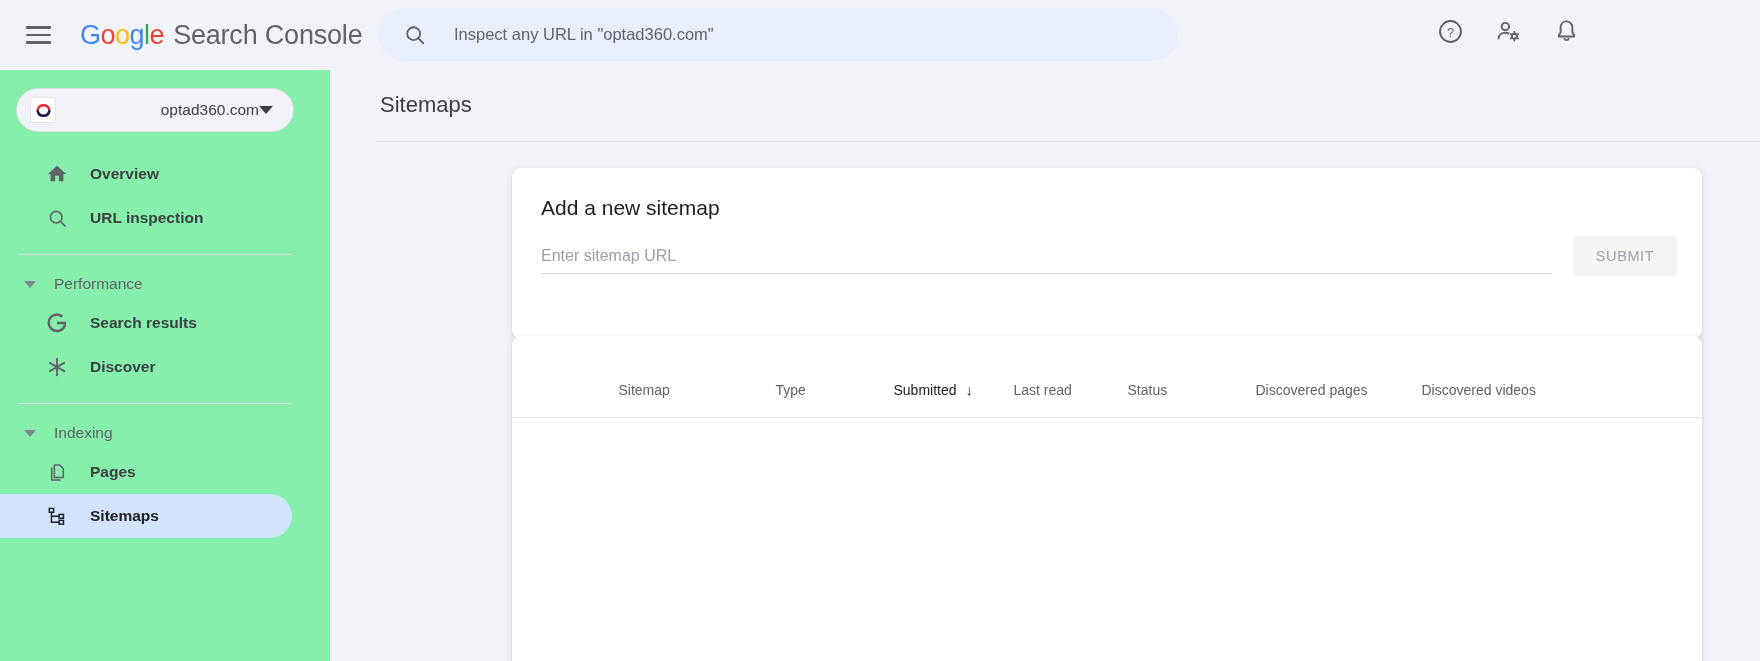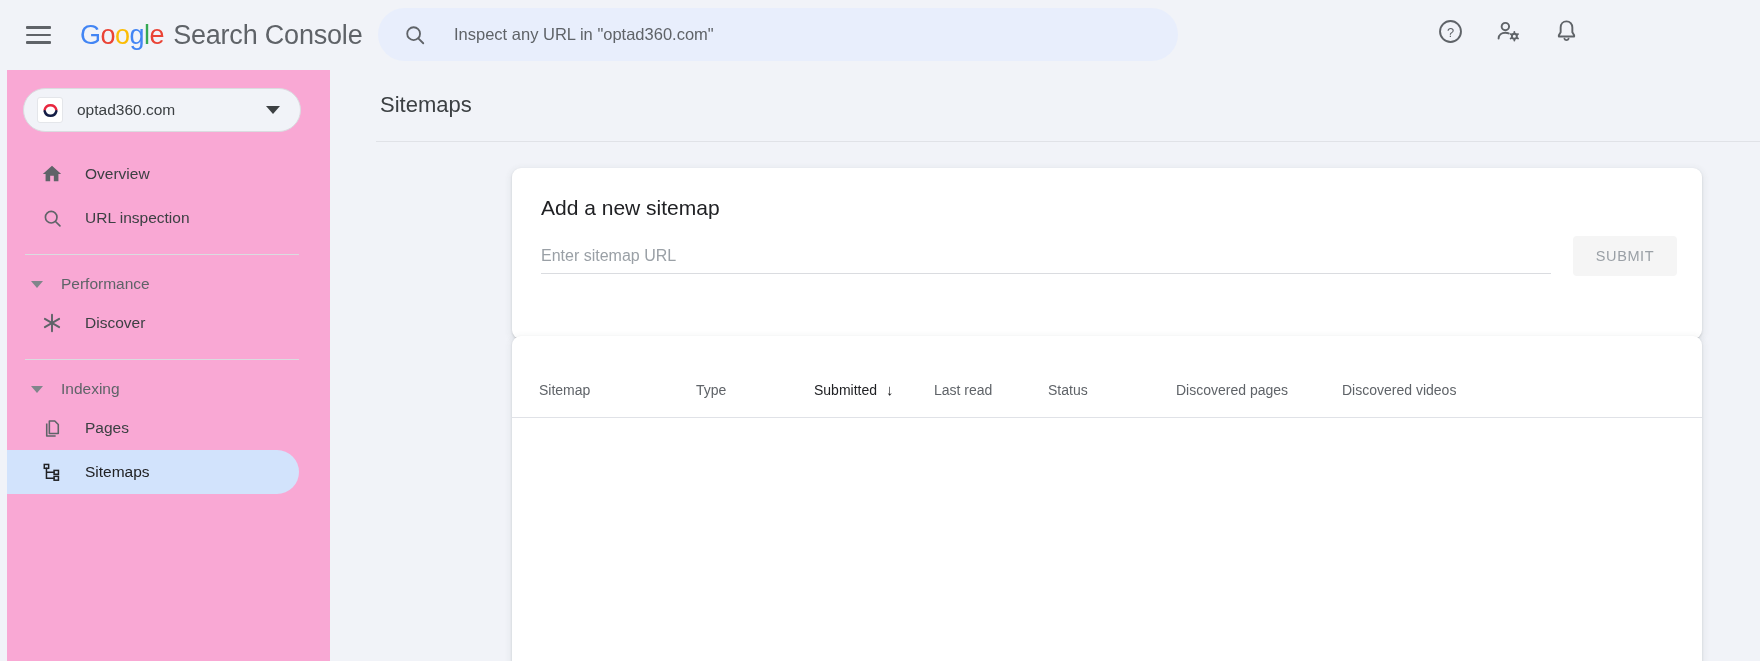--- a/index.html
+++ b/index.html
@@ -48,22 +48,22 @@
     position: absolute; right: 20px; top: 9px;
     display: flex; align-items: center; gap: 14px;
   }
   .topicon {
     width: 44px; height: 44px; border-radius: 50%;
     display: flex; align-items: center; justify-content: center; cursor: pointer;
   }
 
   
   .sidebar {
-    position: absolute; left: 7px; top: 70px; width: 330px; height: 591px;
-    background: #f9a8d4; padding-top: 18px;
+    position: absolute; left: 0; top: 70px; width: 330px; height: 591px;
+    background: #86efac; padding-top: 18px; text-align: right;
   }
   .property-selector {
     margin: 0 18px 0 16px; height: 44px; width: 278px;
     border: 1px solid #dadce0; border-radius: 22px;
     display: flex; align-items: center; background: #f1f3f8; cursor: pointer;
   }
   .favicon {
     width: 26px; height: 26px; margin-left: 13px; background: #ffffff;
     border: 1px solid #e4e6ea; border-radius: 3px;
     display: flex; align-items: center; justify-content: center;
@@ -74,21 +74,21 @@
   .caret-down {
     width: 0; height: 0; margin-right: 20px;
     border-left: 7px solid transparent; border-right: 7px solid transparent;
     border-top: 8px solid #3c4043;
   }
 
   .navlist { margin-top: 20px; }
   .navitem {
     height: 44px; display: flex; align-items: center;
     margin-right: 38px; border-radius: 0 22px 22px 0;
-    cursor: pointer; padding-left: 4px;
+    cursor: pointer; padding-left: 16px; font-weight: bold;
   }
   .navitem.active { background: #d2e3fc; }
   .navicon {
     width: 24px; height: 24px; margin-left: 29px;
     display: flex; align-items: center; justify-content: center; flex: none;
   }
   .navlabel {
     margin-left: 21px; font-size: 15.5px; color: #3c4043;
   }
   .navitem.active .navlabel { color: #202124; }
@@ -158,20 +158,21 @@
   }
   .filter-icon-btn {
     width: 40px; height: 40px; display: flex; align-items: center;
     justify-content: center; cursor: pointer; border-radius: 50%;
   }
 
   .table-head {
     display: flex; align-items: center; height: 56px;
     padding: 0 21px 0 27px; margin-top: 26px;
     border-bottom: 1px solid #e0e2e7;
+    justify-content: center;
   }
   .th {
     font-size: 14px; color: #5f6368; white-space: nowrap;
   }
   .th.sorted { color: #202124; display: flex; align-items: center; }
   .th.sorted .sort-arrow { margin-left: 9px; font-size: 15px; color: #202124; }
   .col-0 { width: 157px; }
   .col-1 { width: 118px; }
   .col-2 { width: 120px; }
   .col-3 { width: 114px; }
@@ -262,20 +263,28 @@
       <span class="navlabel">URL inspection</span>
     </div>
 
     <div class="nav-divider"></div>
 
     <div class="group-header">
       <span class="group-caret"></span>
       <span class="group-label">Performance</span>
     </div>
 
+    <div class="navitem">
+      <span class="navicon">
+        <svg width="22" height="22" viewBox="0 0 24 24">
+          <path fill="#5f6368" d="M12.1 3.1A8.9 8.9 0 1 0 20.8 14h-8.7v-3h11.5c.1.6.1 1.2.1 1.8 0 6.6-4.4 11.3-11.6 11.3A11.9 11.9 0 1 1 12.1 0c3.2 0 5.9 1.2 8 3.1l-2.6 2.6a7.9 7.9 0 0 0-5.4-2.6z" transform="scale(0.86) translate(1.8,1.5)"></path>
+        </svg>
+      </span>
+      <span class="navlabel">Search results</span>
+    </div>
 
     <div class="navitem">
       <span class="navicon">
         <svg width="22" height="22" viewBox="0 0 24 24" stroke="#5f6368" stroke-width="2.1" stroke-linecap="round">
           <line x1="12" y1="3" x2="12" y2="21"></line>
           <line x1="4.2" y1="7.5" x2="19.8" y2="16.5"></line>
           <line x1="4.2" y1="16.5" x2="19.8" y2="7.5"></line>
         </svg>
       </span>
       <span class="navlabel">Discover</span>

